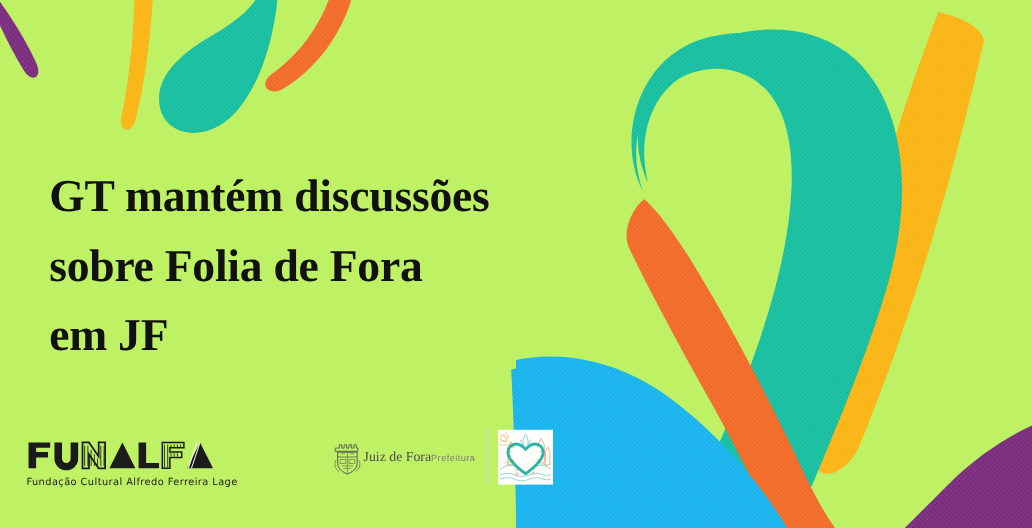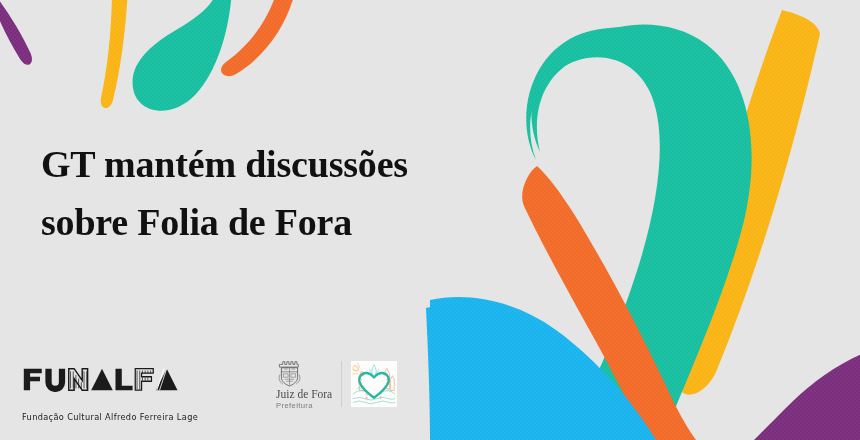--- a/index.html
+++ b/index.html
@@ -10,21 +10,21 @@
     width: 860px;
     height: 440px;
     overflow: hidden;
     font-family: "Liberation Sans", sans-serif;
   }
 
   .banner {
     position: relative;
     width: 860px;
     height: 440px;
-    background: #e5e5e5;
+    background: #bef264;
     overflow: hidden;
   }
 
   
   .artwork {
     position: absolute;
     inset: 0;
     width: 860px;
     height: 440px;
   }
@@ -57,41 +57,42 @@
     left: 22px;
     top: 366px;
     z-index: 6;
   }
   .funalfa-mark {
     display: block;
     height: 26px;
   }
   .funalfa-tagline {
     display: block;
-    margin-top: 20px;
+    margin-top: 4px;
     font-family: "DejaVu Sans", sans-serif;
     font-size: 8.2px;
     letter-spacing: 0.35px;
     color: #1b1b1b;
     white-space: nowrap;
   }
 
   
   .pref {
     position: absolute;
     left: 276px;
     top: 358px;
     display: flex;
     align-items: center;
     gap: 0;
     z-index: 6;
   }
   .pref-left {
     display: flex;
-    flex-direction: column;
+    flex-direction: row;
+    align-items: center;
     padding-right: 9px;
   }
   .pref-crest { display: block; }
   .pref-city {
     font-family: "Liberation Serif", "DejaVu Serif", serif;
     font-size: 11.5px;
     color: #4b4b4b;
     line-height: 13px;
     margin-top: 1px;
     white-space: nowrap;
@@ -206,20 +207,21 @@
           <path d="M 878 348 C 850 356 816 378 792 402 C 772 422 760 434 754 440 L 878 440 Z" fill="#7b2d7e"></path>
           <path d="M 878 348 C 850 356 816 378 792 402 C 772 422 760 434 754 440 L 878 440 Z" fill="url(#halftone)"></path>
         </g>
       </g>
     </svg>
   </div>
 
   <h1 class="headline">
     <span class="ln">GT mantém discussões</span>
     <span class="ln">sobre Folia de Fora</span>
+    <span class="ln">em JF</span>
   </h1>
 
   <div class="funalfa">
     <svg class="funalfa-mark" viewBox="0 0 178 27" width="160" height="24" aria-hidden="true">
 
       <path d="M2 2 h20 v5 h-13 v4 h11 v5 h-11 v10 h-7 z" fill="#1b1b1b"></path>
 
       <path d="M26 2 h7 v15 a4 4 0 0 0 8 0 V2 h7 v15 a11 11 0 0 1 -22 0 z" fill="#1b1b1b"></path>
 
       <path d="M52 2 h6 l9 13 V2 h6 v24 h-6 l-9 -13 v13 h-6 z" fill="none" stroke="#1b1b1b" stroke-width="1.6"></path>

